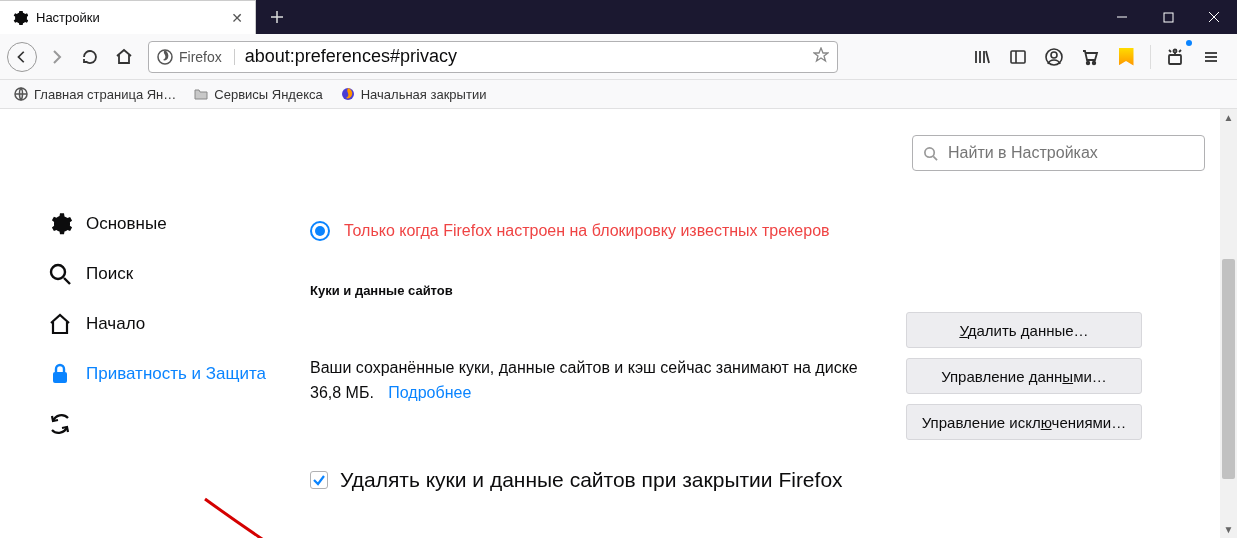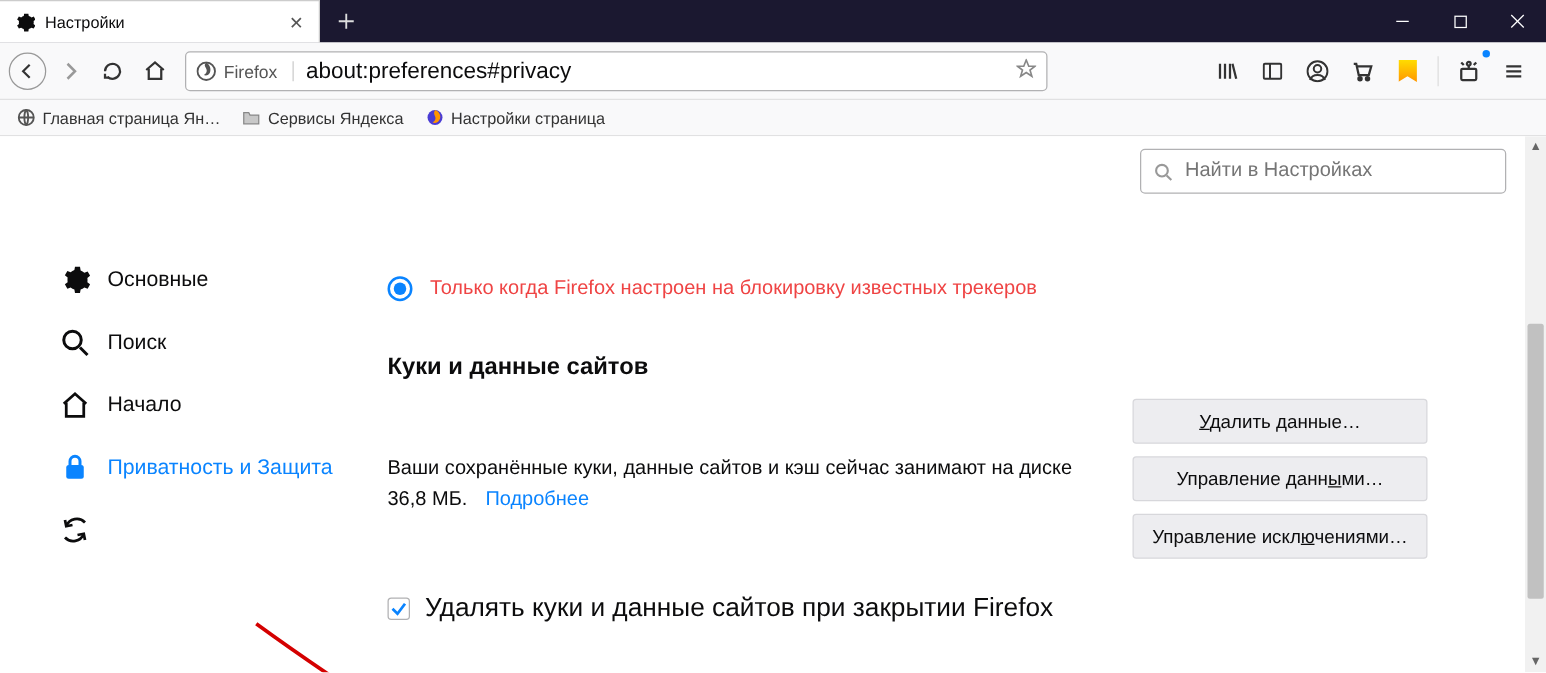--- a/index.html
+++ b/index.html
@@ -38,35 +38,35 @@
   .bm-item { display:flex; align-items:center; gap:6px; cursor:pointer; padding:2px 4px; }
 
   
   .content { flex:1; background:#fff; position:relative; display:flex; overflow:hidden; }
   .scrollbar { position:absolute; right:0; top:0; bottom:0; width:17px; background:#f1f1f1; }
   .scroll-thumb { position:absolute; left:2px; right:2px; top:150px; height:220px; background:#c1c1c1; border-radius:2px; }
   .scroll-arrow { position:absolute; left:0; right:0; height:17px; display:flex; align-items:center; justify-content:center; color:#666; font-size:10px; }
   .scroll-arrow.up { top:0; }
   .scroll-arrow.down { bottom:0; }
 
-  .settings-search { position:absolute; top:10px; right:32px; width:293px; height:36px; border:1px solid #b1b1b3; border-radius:4px; display:flex; align-items:center; padding: 0 10px; gap:8px; background:#fff; }
+  .settings-search { position:absolute; top:26px; right:32px; width:293px; height:36px; border:1px solid #b1b1b3; border-radius:4px; display:flex; align-items:center; padding: 0 10px; gap:8px; background:#fff; }
   .settings-search input { flex:1; border:0; outline:0; font-size:16px; color:#999; background:transparent; }
 
   .sidebar { width: 310px; padding-top: 90px; padding-left: 48px; }
   .cat { display:flex; align-items:center; gap:14px; height:50px; font-size:17px; color:#0c0c0d; cursor:pointer; }
   .cat.active { color:#0a84ff; }
   .cat .icon { width:24px; height:24px; display:flex; align-items:center; justify-content:center; }
   .cat-label { line-height:1.3; }
 
   .main { padding-top: 112px; padding-right: 38px; width: 870px; }
   .radio-row { display:flex; align-items:center; gap:14px; font-size:16px; color:#ef4444; margin-bottom: 42px; }
   .radio { width:20px; height:20px; border:2px solid #0a84ff; border-radius:50%; display:flex; align-items:center; justify-content:center; }
   .radio .dot { width:10px; height:10px; background:#0a84ff; border-radius:50%; }
 
-  h2.section { font-size:19px; font-weight:700; margin:0 0 14px 0; }
+  h2.section { font-size:13px; font-weight:700; margin:0 0 14px 0; }
   .desc-row { display:flex; align-items:flex-start; justify-content:space-between; gap:16px; }
   .desc { font-size:16px; line-height:1.55; max-width: 580px; margin-top: 44px; }
   .learn-more { color:#0a84ff; margin-left:10px; text-decoration:none; }
 
   .button-col { display:flex; flex-direction:column; gap:10px; width: 250px; }
   .button-col button { height:36px; background:#ededf0; border:1px solid #d7d7db; border-radius:3px; font-size:15px; color:#0c0c0d; cursor:pointer; text-align:center; padding: 0 12px; white-space:nowrap; }
   .underline-char { text-decoration: underline; }
 
   .check-row { display:flex; align-items:center; gap:12px; margin-top: 28px; font-size:21px; position:relative; }
   .checkbox { width:18px; height:18px; border:1px solid #b1b1b3; border-radius:3px; background:#fff; display:flex; align-items:center; justify-content:center; }
@@ -224,21 +224,21 @@
       <svg width="14" height="14" viewBox="0 0 14 14" fill="#c8c8c8" stroke="#888" stroke-width="1">
           <path d="M1 3h4l1 2h7v7H1z"></path>
         </svg>
       <span>Сервисы Яндекса</span>
     </div>
     <div class="bm-item">
       <svg width="14" height="14" viewBox="0 0 14 14">
           <circle cx="7" cy="7" r="6" fill="#4a3cd4"></circle>
           <path d="M7 1c3 1 5 4 4 7-1 3-4 4-6 3 2-1 3-3 2-5S6 3 7 1z" fill="#ff9500"></path>
         </svg>
-      <span>Настройки страница</span>
+      <span>Начальная закрытии</span>
     </div>
   </div>
 
   <div class="content">
 
     <div class="settings-search">
       <svg width="15" height="15" viewBox="0 0 16 16" fill="none" stroke="#999" stroke-width="1.8">
           <circle cx="7" cy="7" r="5"></circle>
           <line x1="11" y1="11" x2="15" y2="15"></line>
         </svg>

